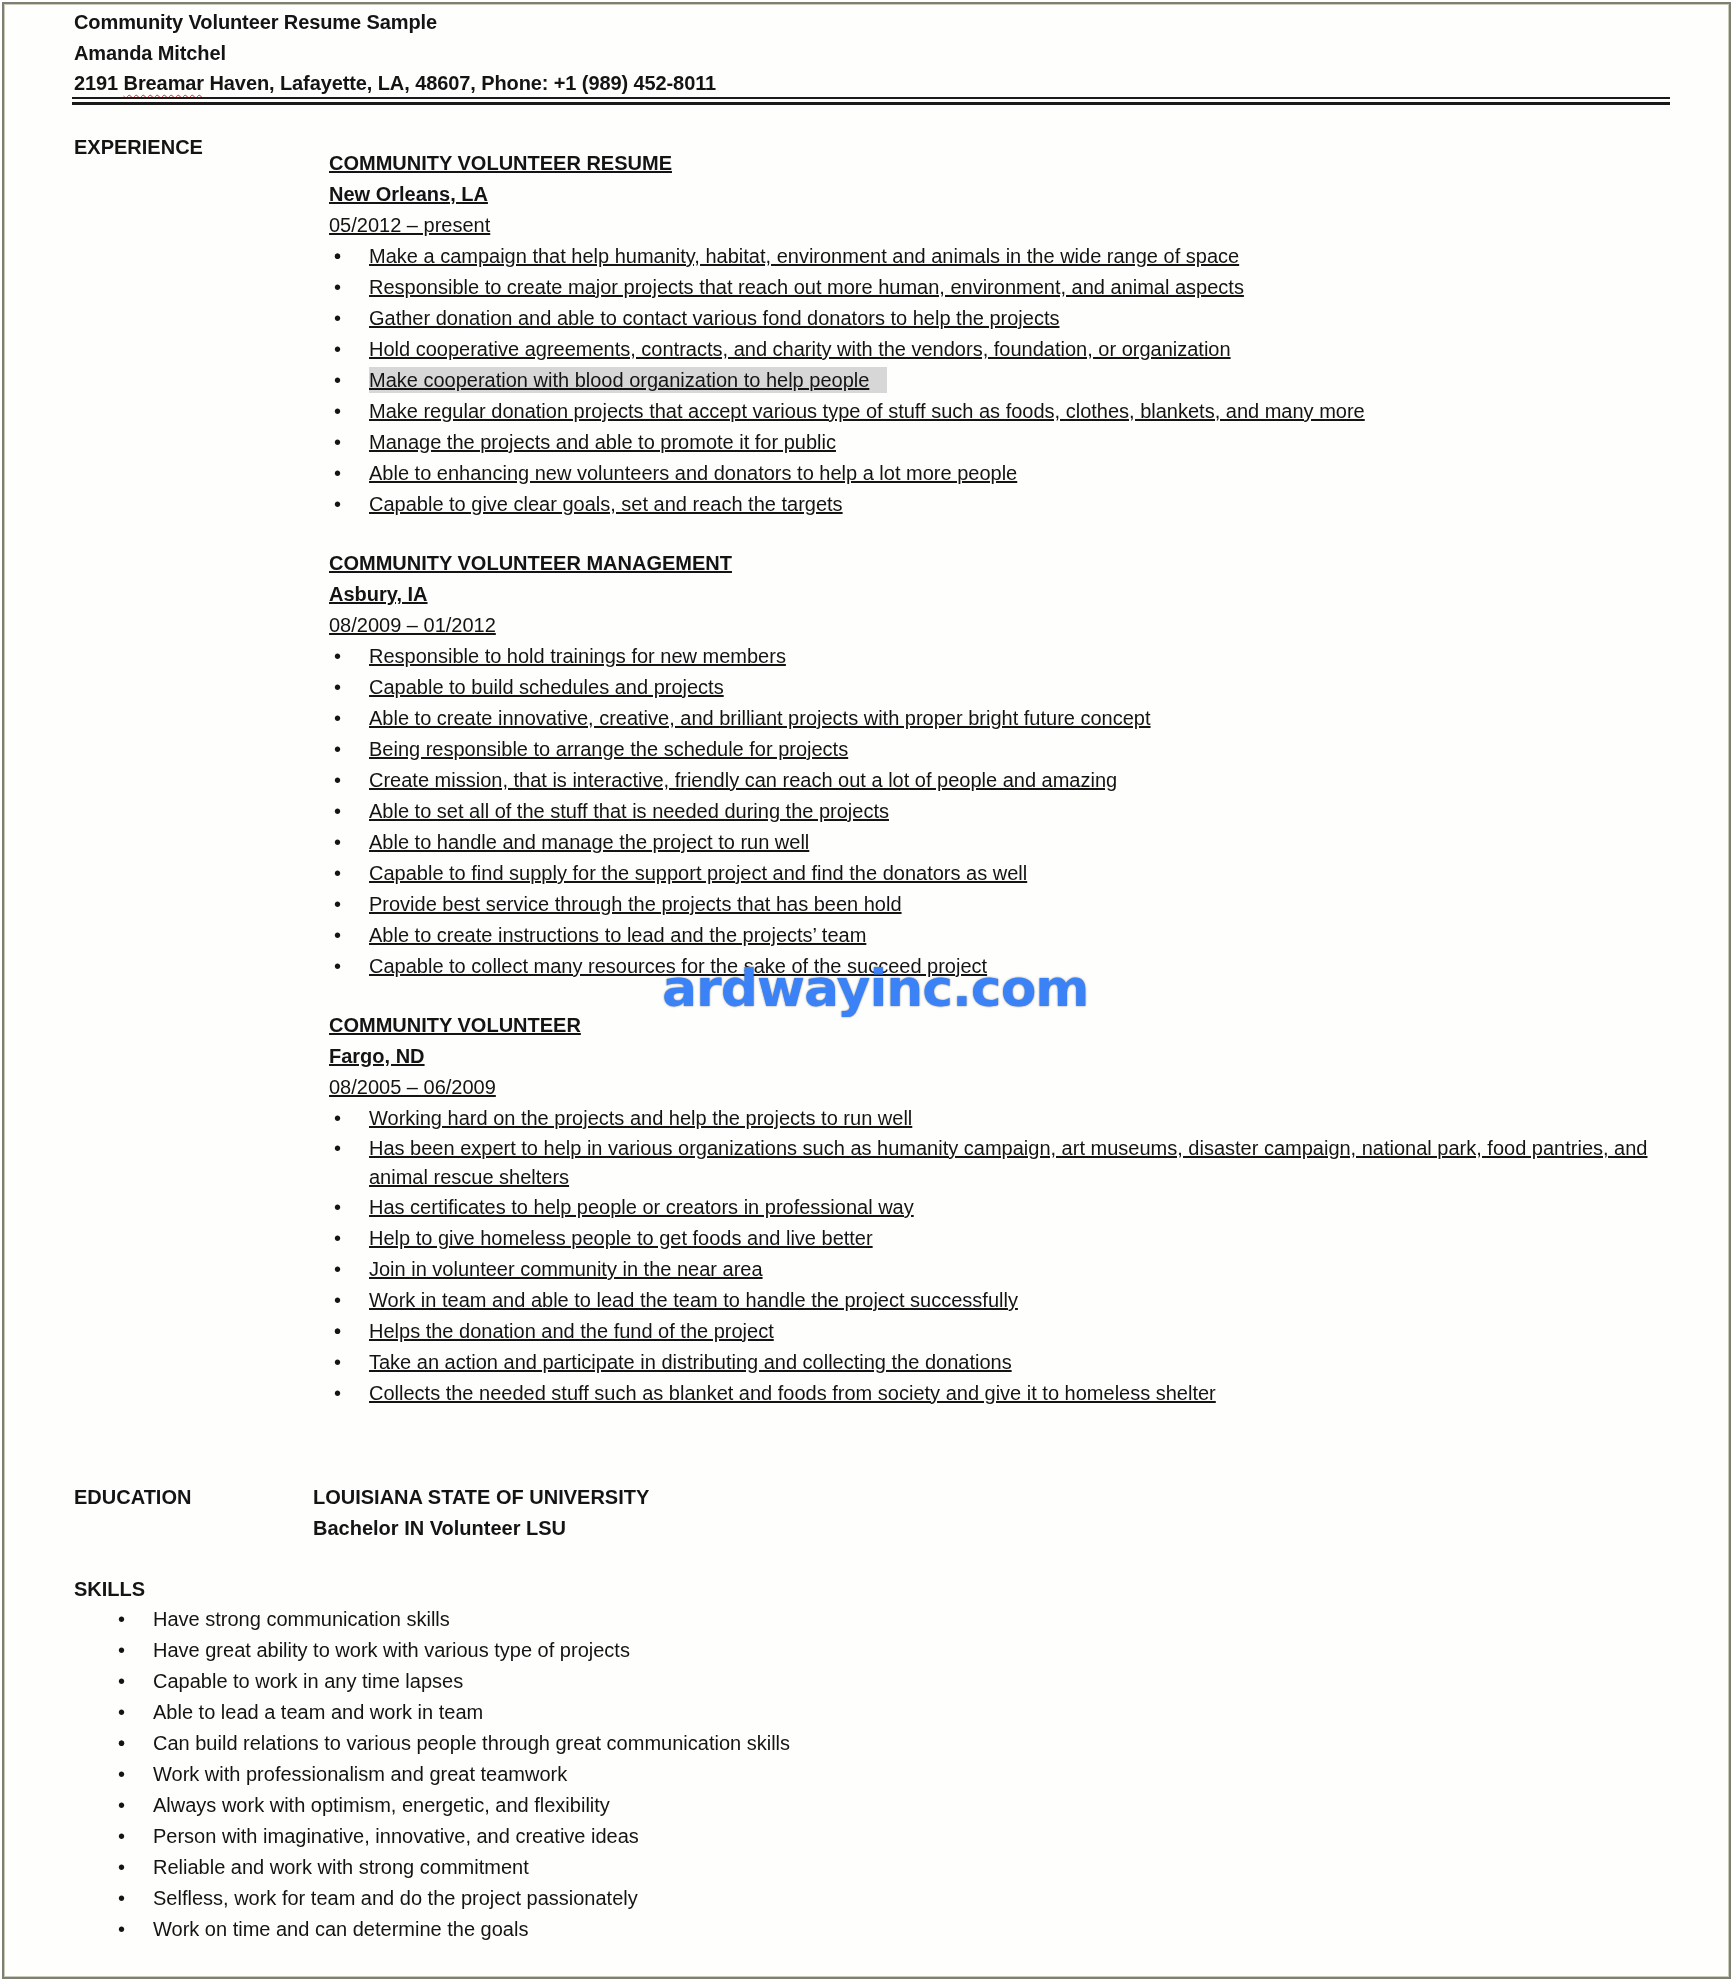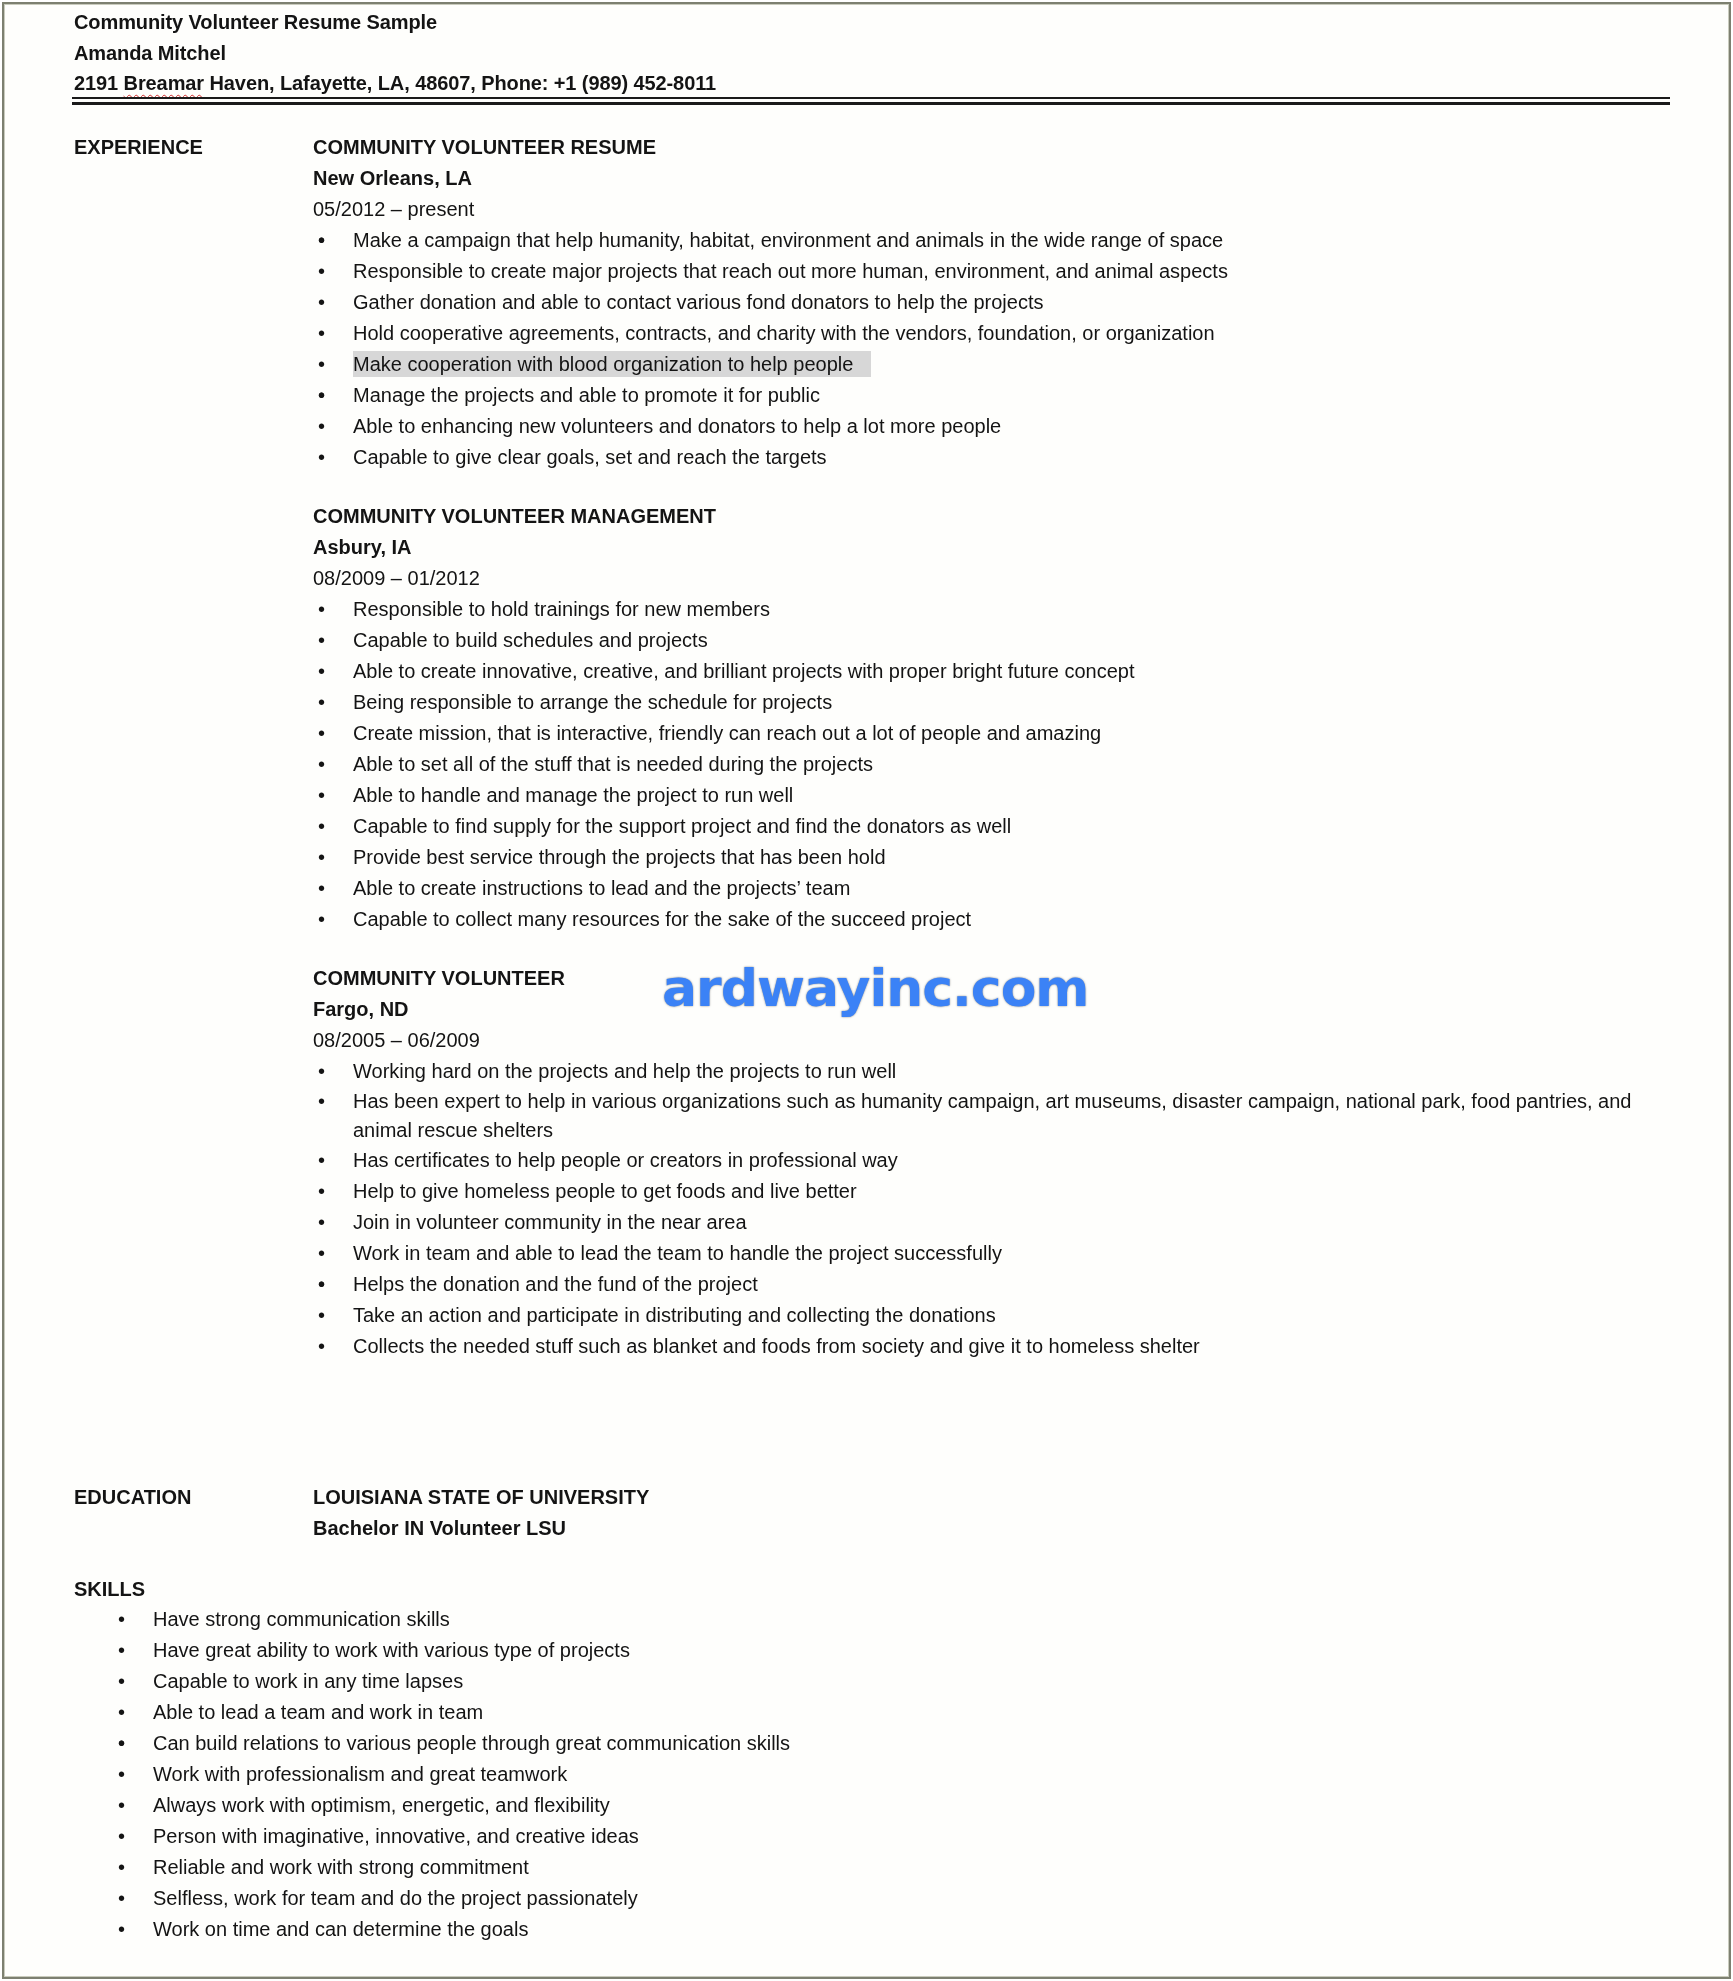--- a/index.html
+++ b/index.html
@@ -58,21 +58,21 @@
     font-size: 20px;
     font-weight: bold;
     line-height: 26px;
     white-space: nowrap;
   }
   .col {
     position: absolute;
     left: 313px;
     width: 1360px;
   }
-  .job { margin: 0; }
+  .job { margin: 16px; text-decoration: underline; }
   .job + .job { margin-top: 28px; }
   .line {
     font-size: 20px;
     line-height: 31px;
     height: 31px;
     white-space: nowrap;
   }
   .bold { font-weight: bold; }
   ul.bul {
     list-style: none;
@@ -142,21 +142,21 @@
       <div class="line bold">COMMUNITY VOLUNTEER RESUME</div>
       <div class="line bold">New Orleans, LA</div>
       <div class="line">05/2012 – present</div>
       <ul class="bul">
         <li><span class="dot">•</span></li>
         <li><span class="dot">•</span><span>Make a campaign that help humanity, habitat, environment and animals in the wide range of space</span></li>
         <li><span class="dot">•</span><span>Responsible to create major projects that reach out more human, environment, and animal aspects</span></li>
         <li><span class="dot">•</span><span>Gather donation and able to contact various fond donators to help the projects</span></li>
         <li><span class="dot">•</span><span>Hold cooperative agreements, contracts, and charity with the vendors, foundation, or organization</span></li>
         <li><span class="dot">•</span><span class="hl">Make cooperation with blood organization to help people</span></li>
-        <li><span class="dot">•</span></li>
+        <li><span class="dot">•</span><span>Make regular donation projects that accept various type of stuff such as foods, clothes, blankets, and many more</span></li>
         <li><span class="dot">•</span><span>Manage the projects and able to promote it for public</span></li>
         <li><span class="dot">•</span><span>Able to enhancing new volunteers and donators to help a lot more people</span></li>
         <li><span class="dot">•</span><span>Capable to give clear goals, set and reach the targets</span></li>
       </ul>
     </div>
 
     <div class="job">
       <div class="line bold">COMMUNITY VOLUNTEER MANAGEMENT</div>
       <div class="line bold">Asbury, IA</div>
       <div class="line">08/2009 – 01/2012</div>

